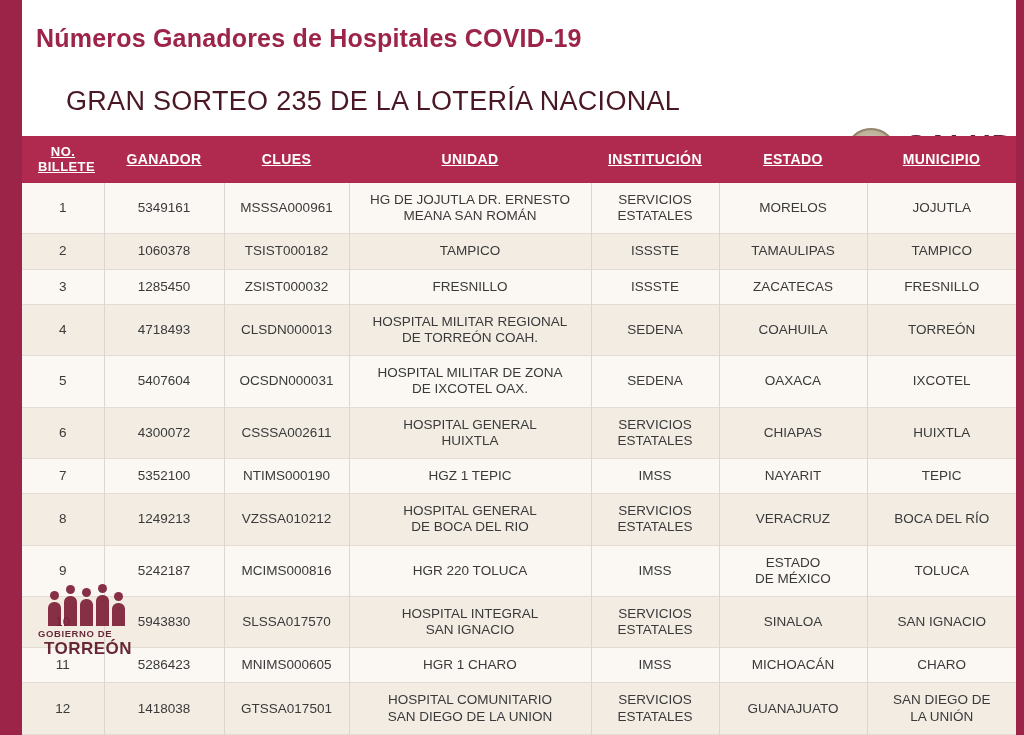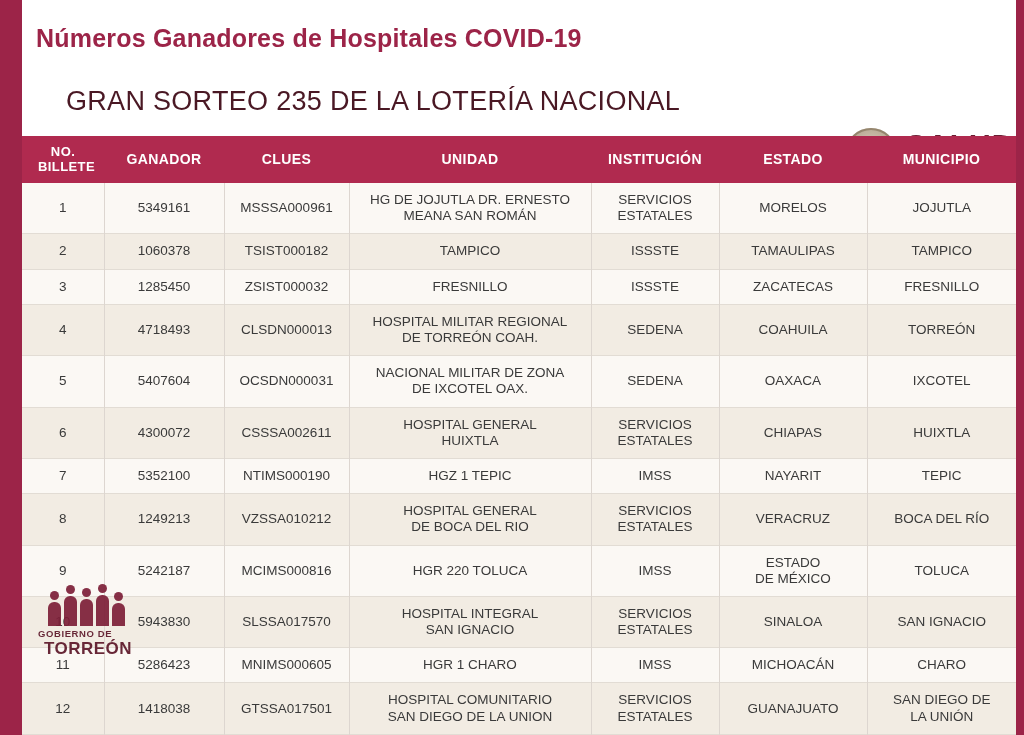--- a/index.html
+++ b/index.html
@@ -150,20 +150,21 @@
     background: #b02a4f;
     color: #ffffff;
     font-size: 14px;
     font-weight: bold;
     letter-spacing: 0.4px;
     padding: 9px 16px;
     text-align: center;
     line-height: 1.12;
     border: none;
     vertical-align: middle;
+    text-decoration: underline;
   }
   table.lottery thead th.col-no {
     font-size: 13px;
   }
   table.lottery tbody td {
     font-size: 13.5px;
     color: #3a3a3a;
     text-align: center;
     padding: 9px 6px;
     line-height: 1.2;
@@ -330,21 +331,21 @@
           <td class="cell-multiline">HOSPITAL MILITAR REGIONAL
 DE TORREÓN COAH.</td>
           <td class="cell-multiline">SEDENA</td>
           <td class="cell-multiline">COAHUILA</td>
           <td class="cell-multiline">TORREÓN</td>
         </tr>
         <tr>
           <td class="cell-multiline">5</td>
           <td class="cell-multiline">5407604</td>
           <td class="cell-multiline">OCSDN000031</td>
-          <td class="cell-multiline">NACIONAL MILITAR DE ZONA
+          <td class="cell-multiline">HOSPITAL MILITAR DE ZONA
 DE IXCOTEL OAX.</td>
           <td class="cell-multiline">SEDENA</td>
           <td class="cell-multiline">OAXACA</td>
           <td class="cell-multiline">IXCOTEL</td>
         </tr>
         <tr>
           <td class="cell-multiline">6</td>
           <td class="cell-multiline">4300072</td>
           <td class="cell-multiline">CSSSA002611</td>
           <td class="cell-multiline">HOSPITAL GENERAL

